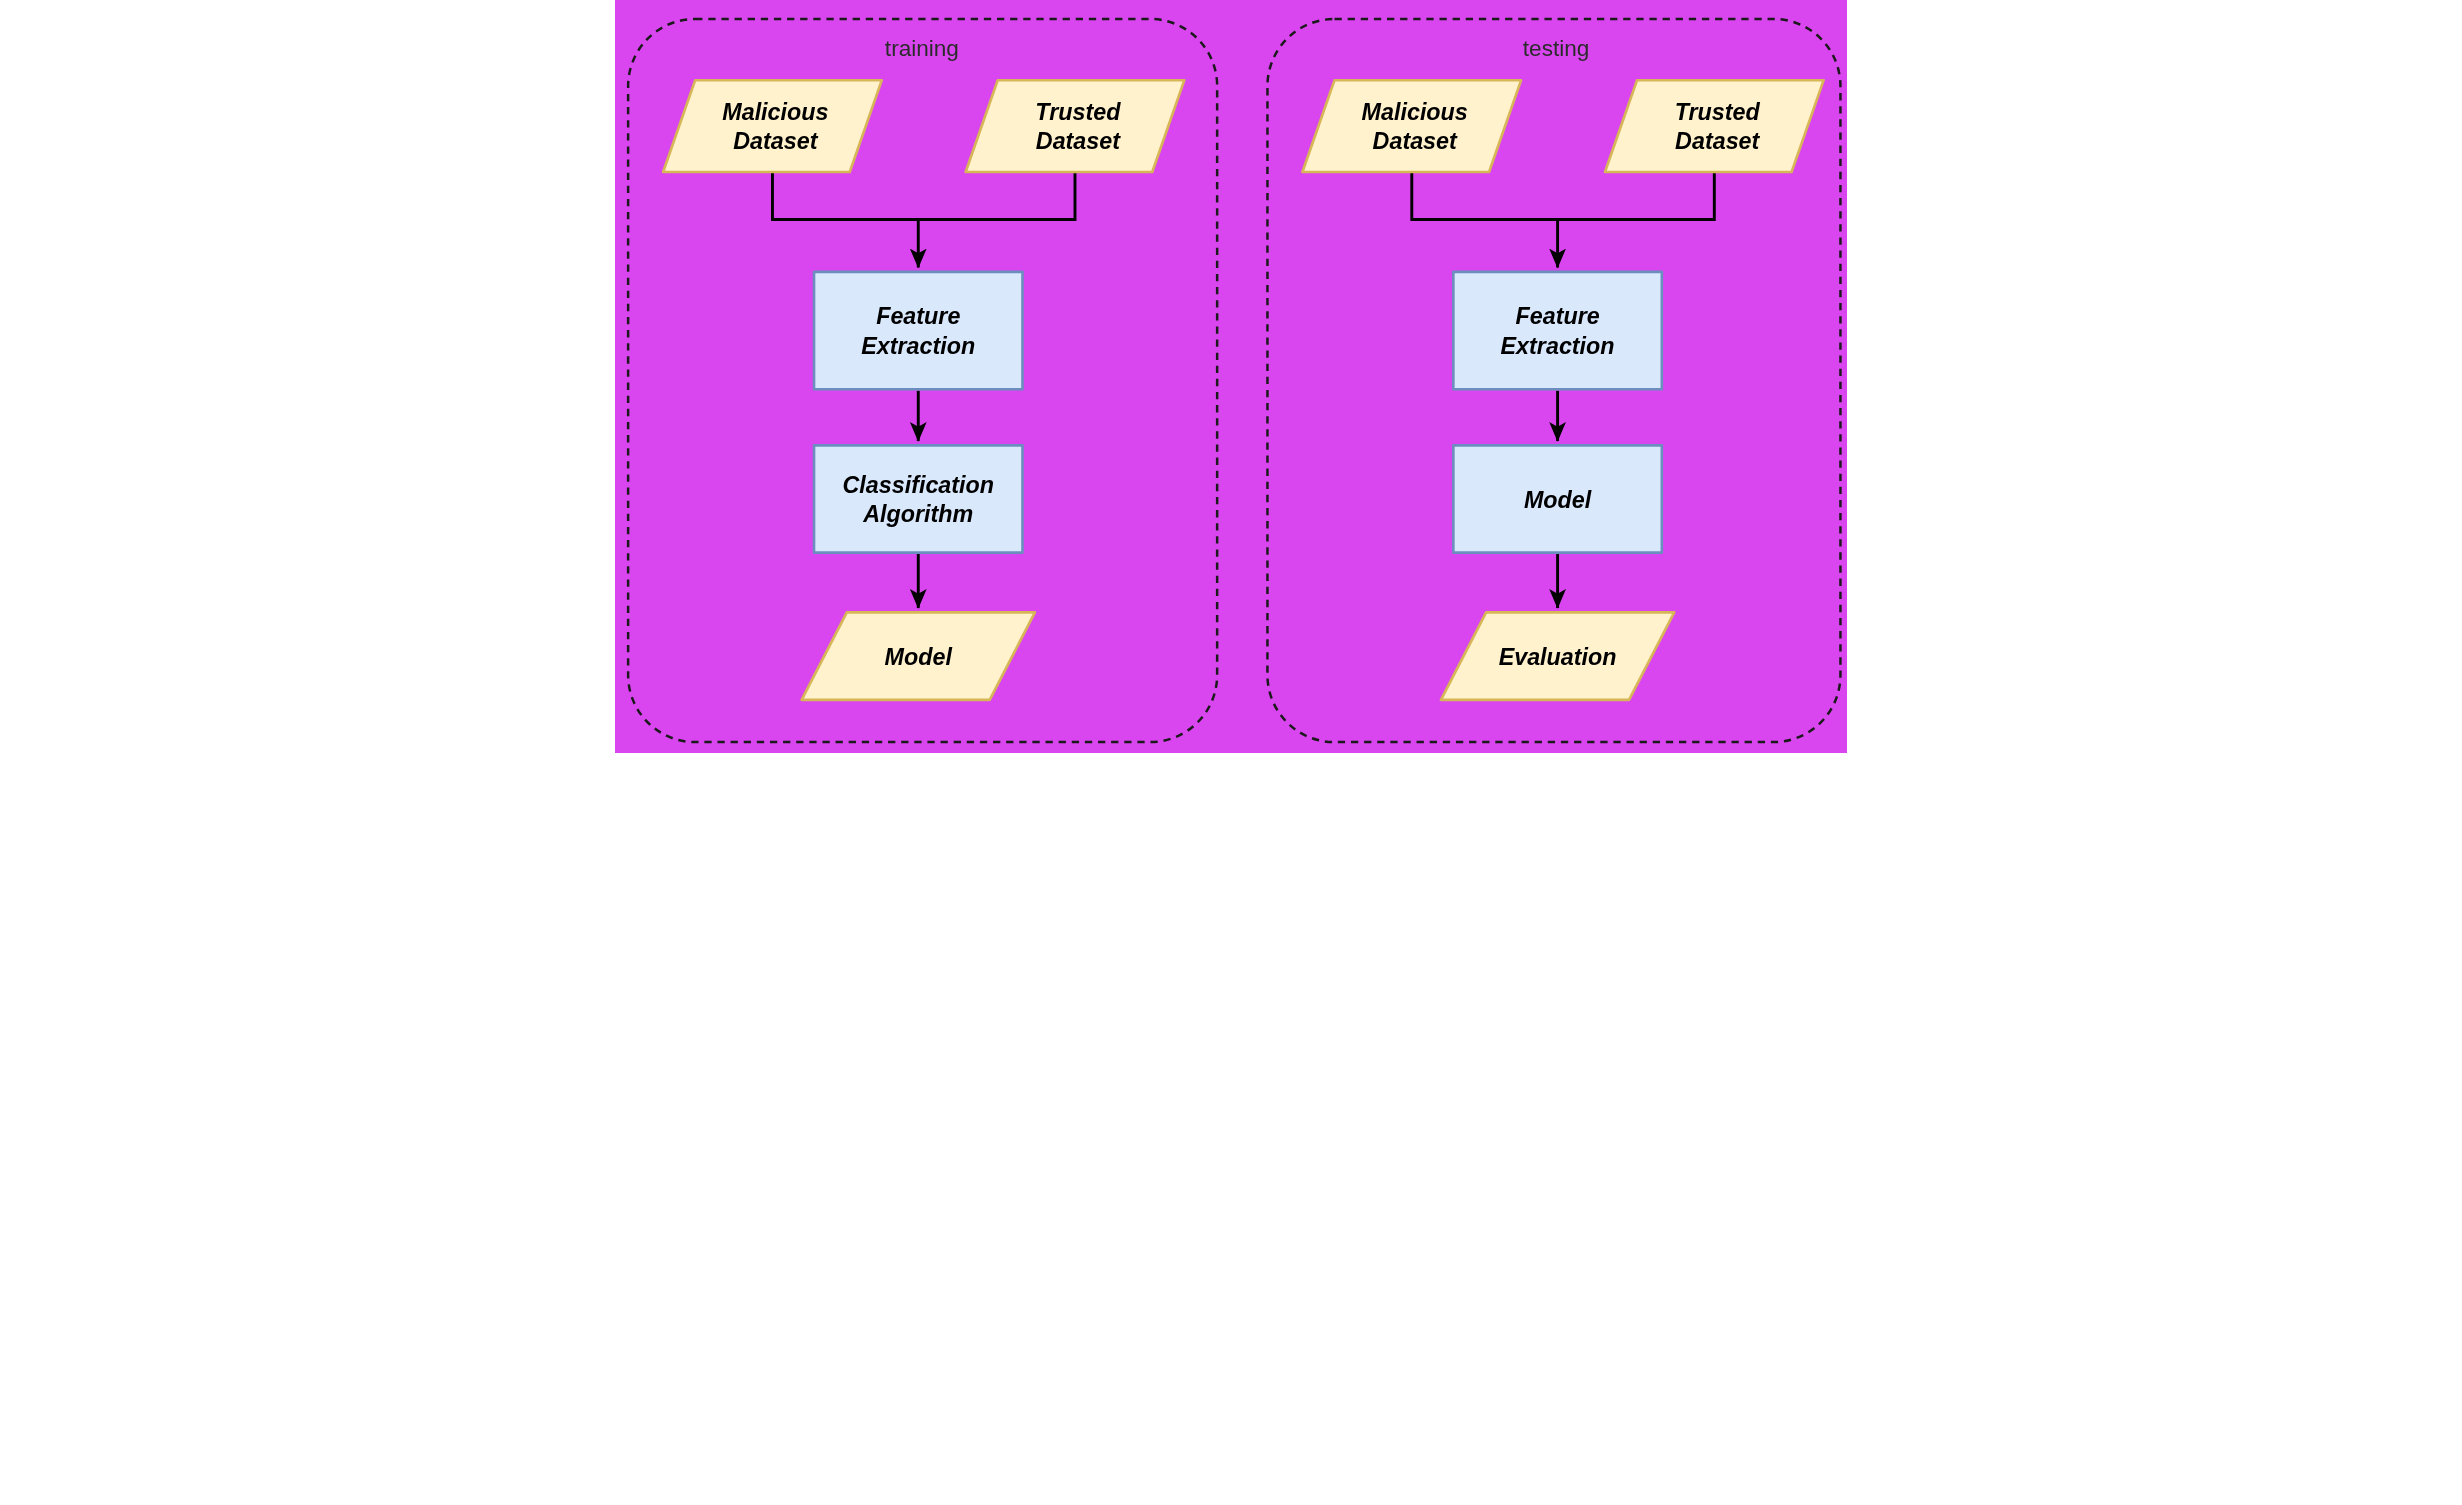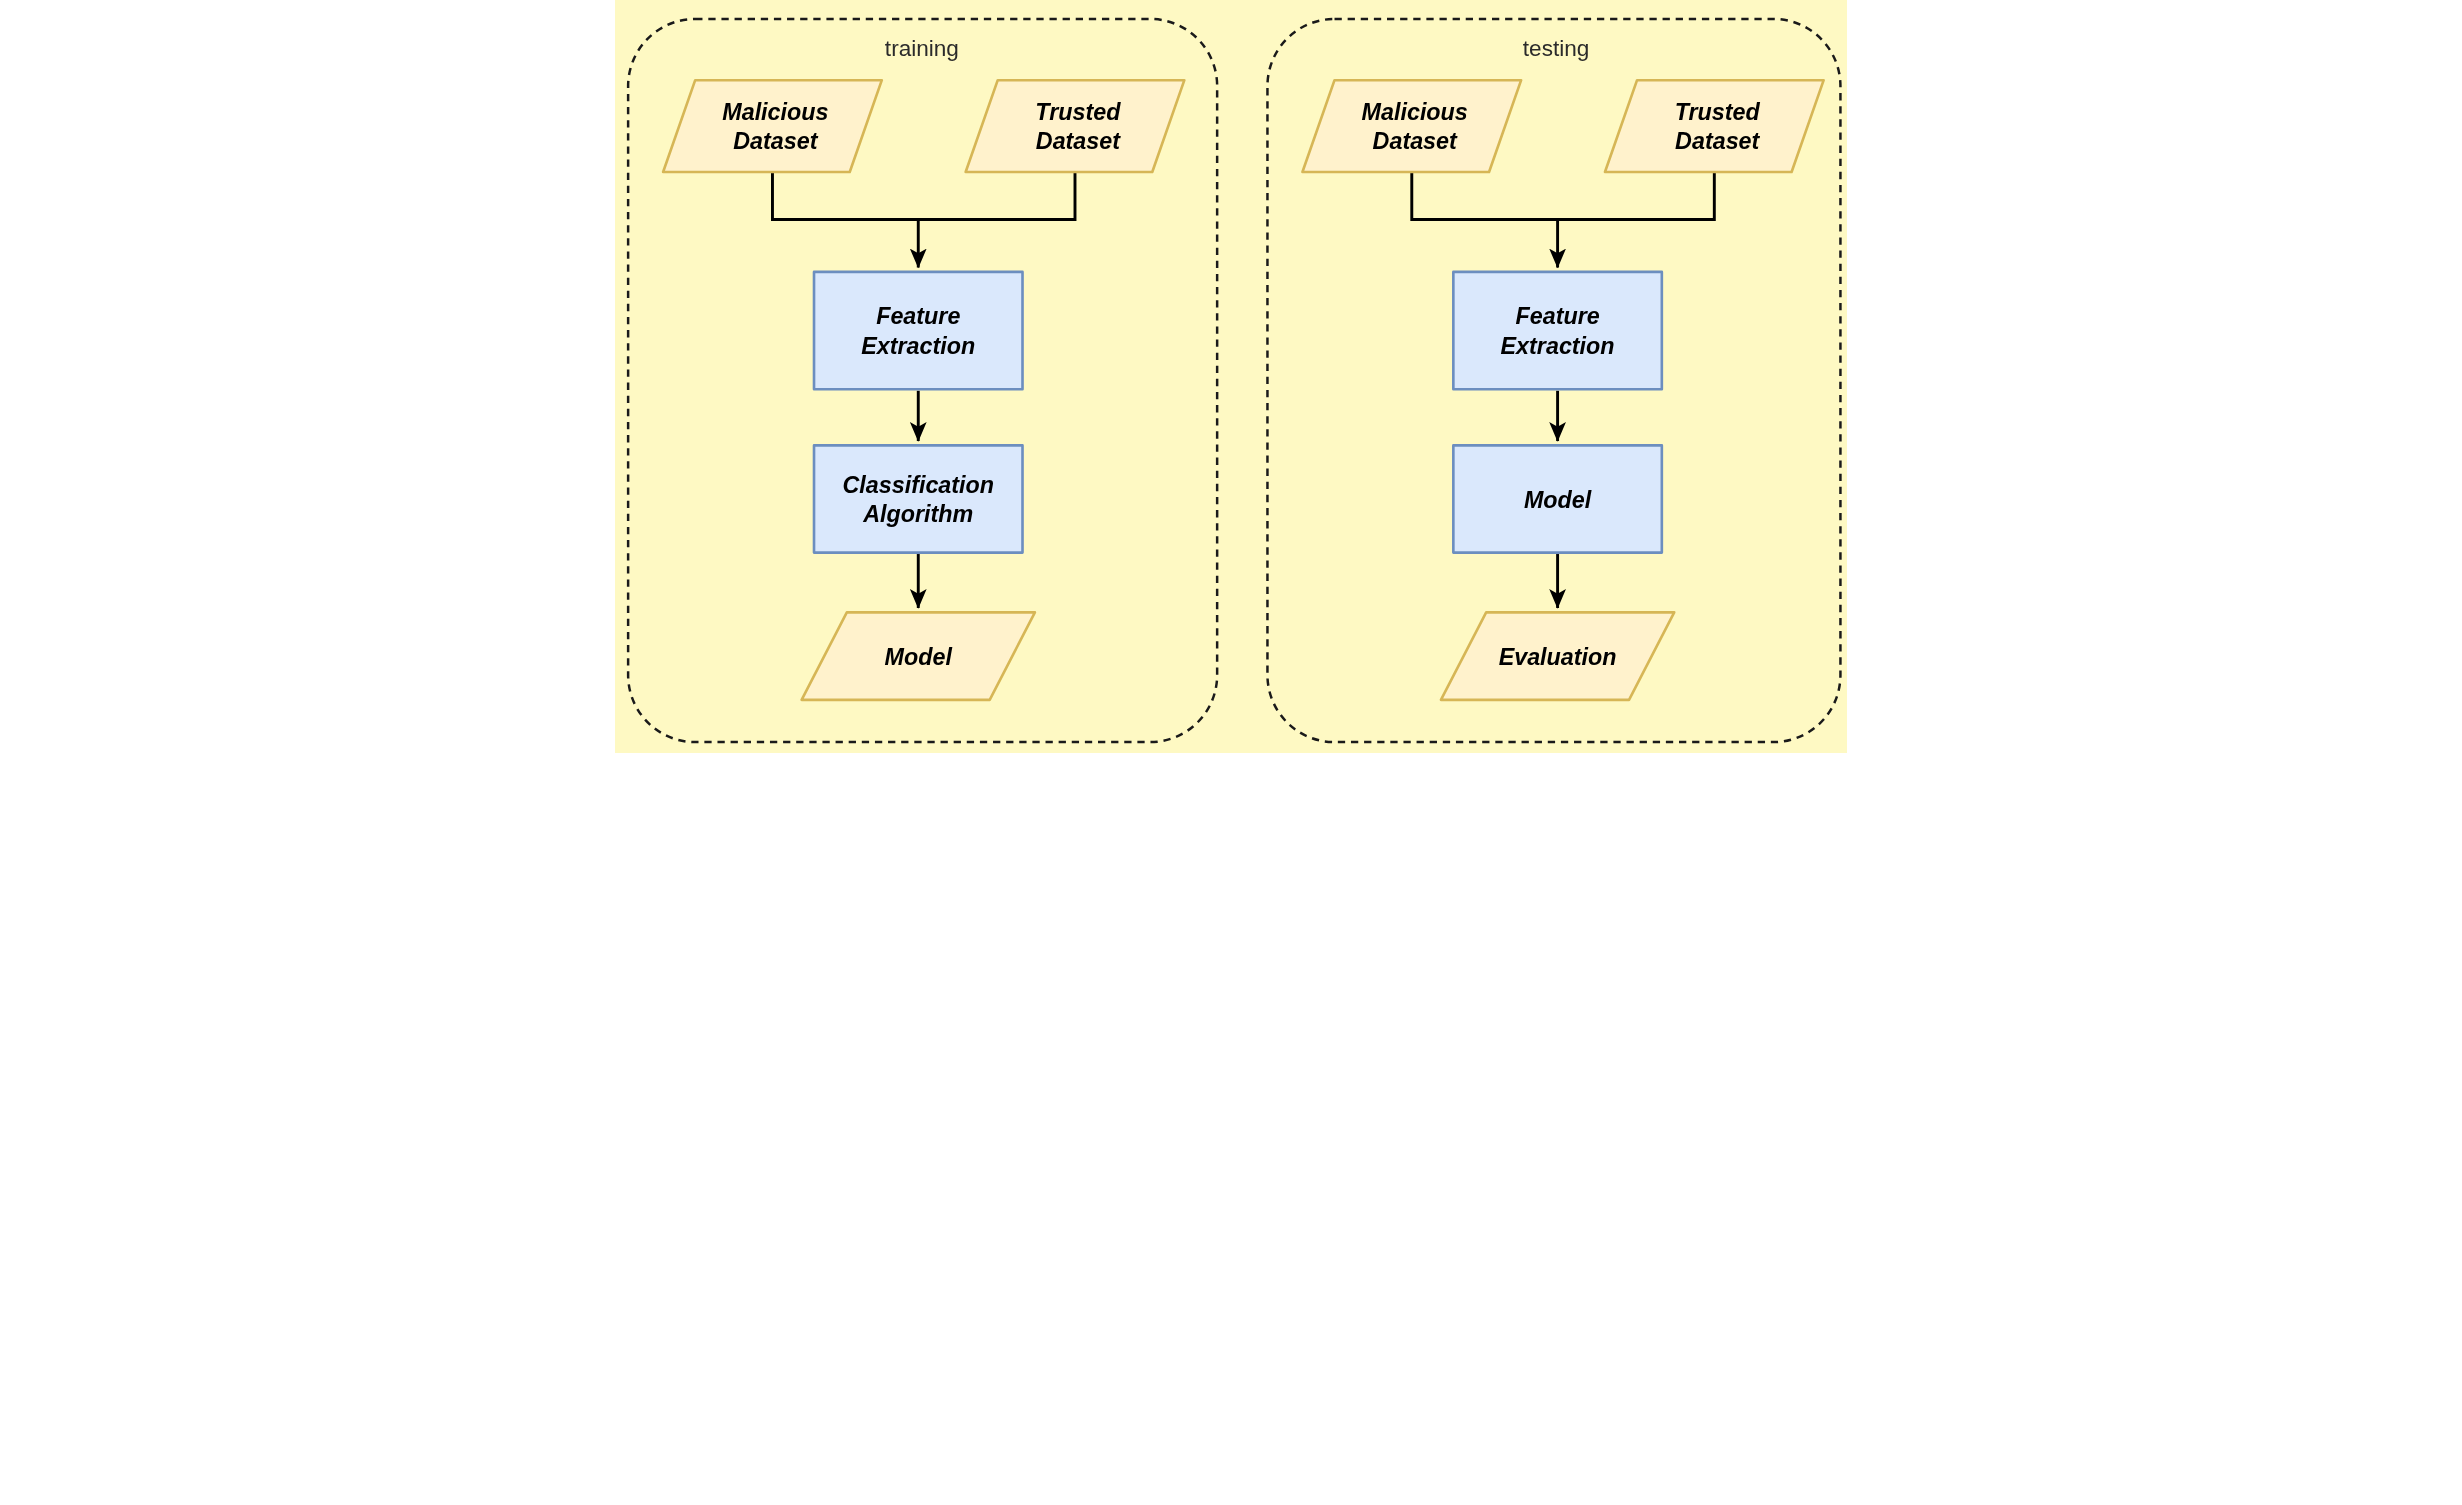--- a/index.html
+++ b/index.html
@@ -4,21 +4,21 @@
 <style>
   html, body {
     margin: 0;
     padding: 0;
     background: #ffffff;
   }
   .diagram-wrap {
     width: 100%;
     max-width: 1232px;
     margin: 0 auto;
-    background: #fef9c3;
+    background: #d946ef;
   }
   svg {
     display: block;
     width: 100%;
     height: auto;
     font-family: "Liberation Sans", "DejaVu Sans", sans-serif;
   }
   .panel-border {
     fill: none;
     stroke: #1a1a1a;

